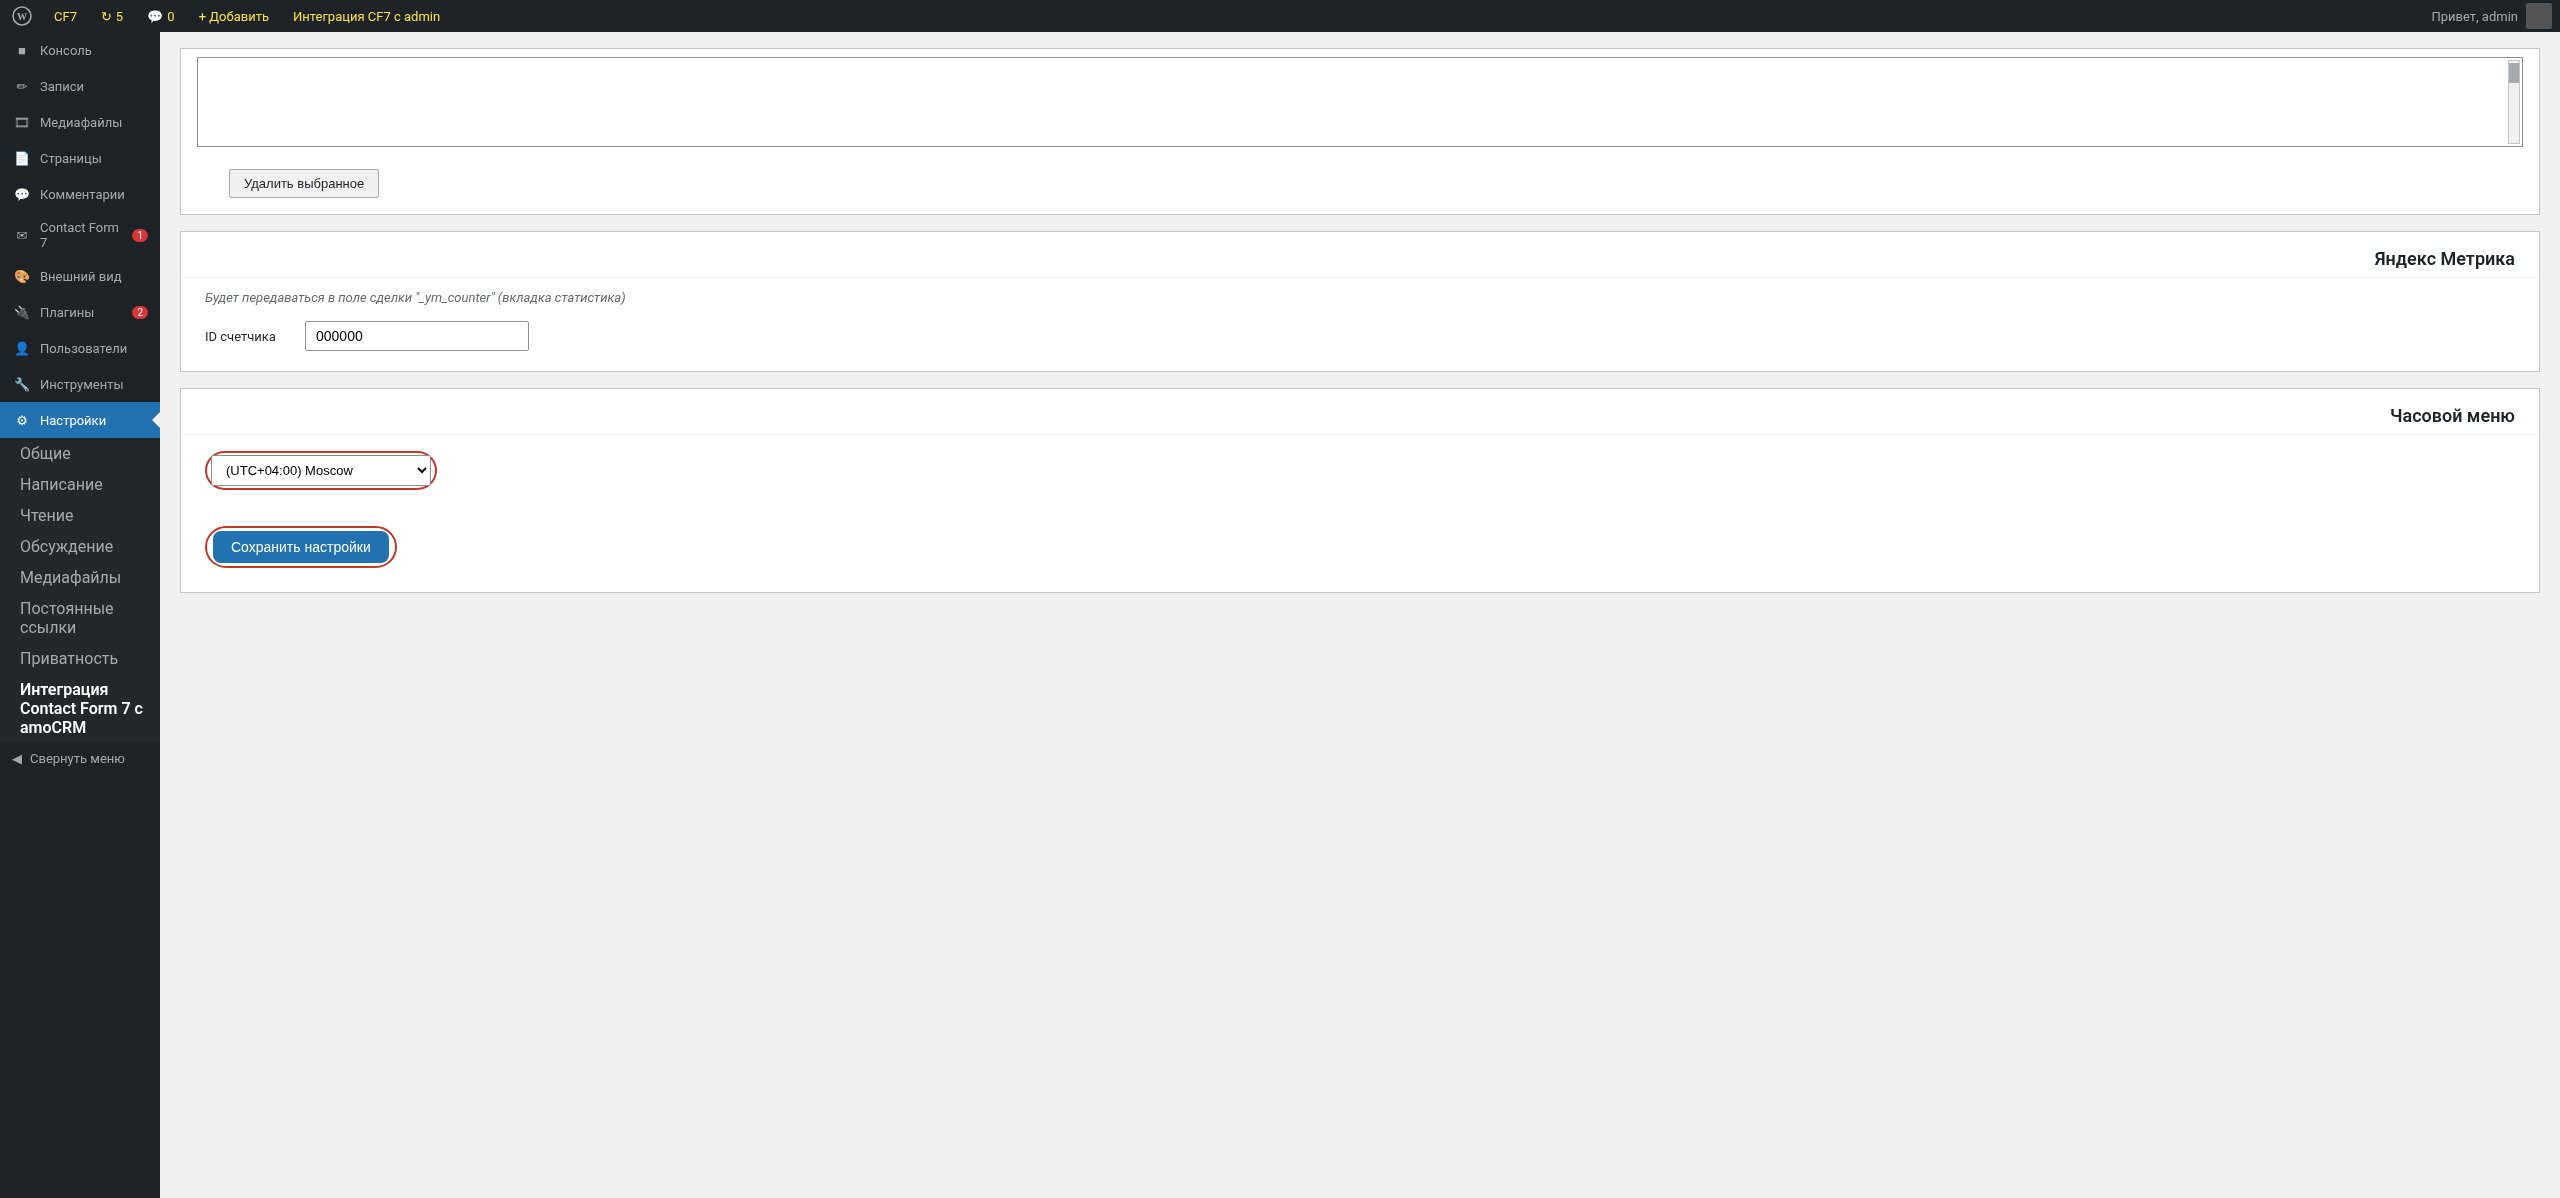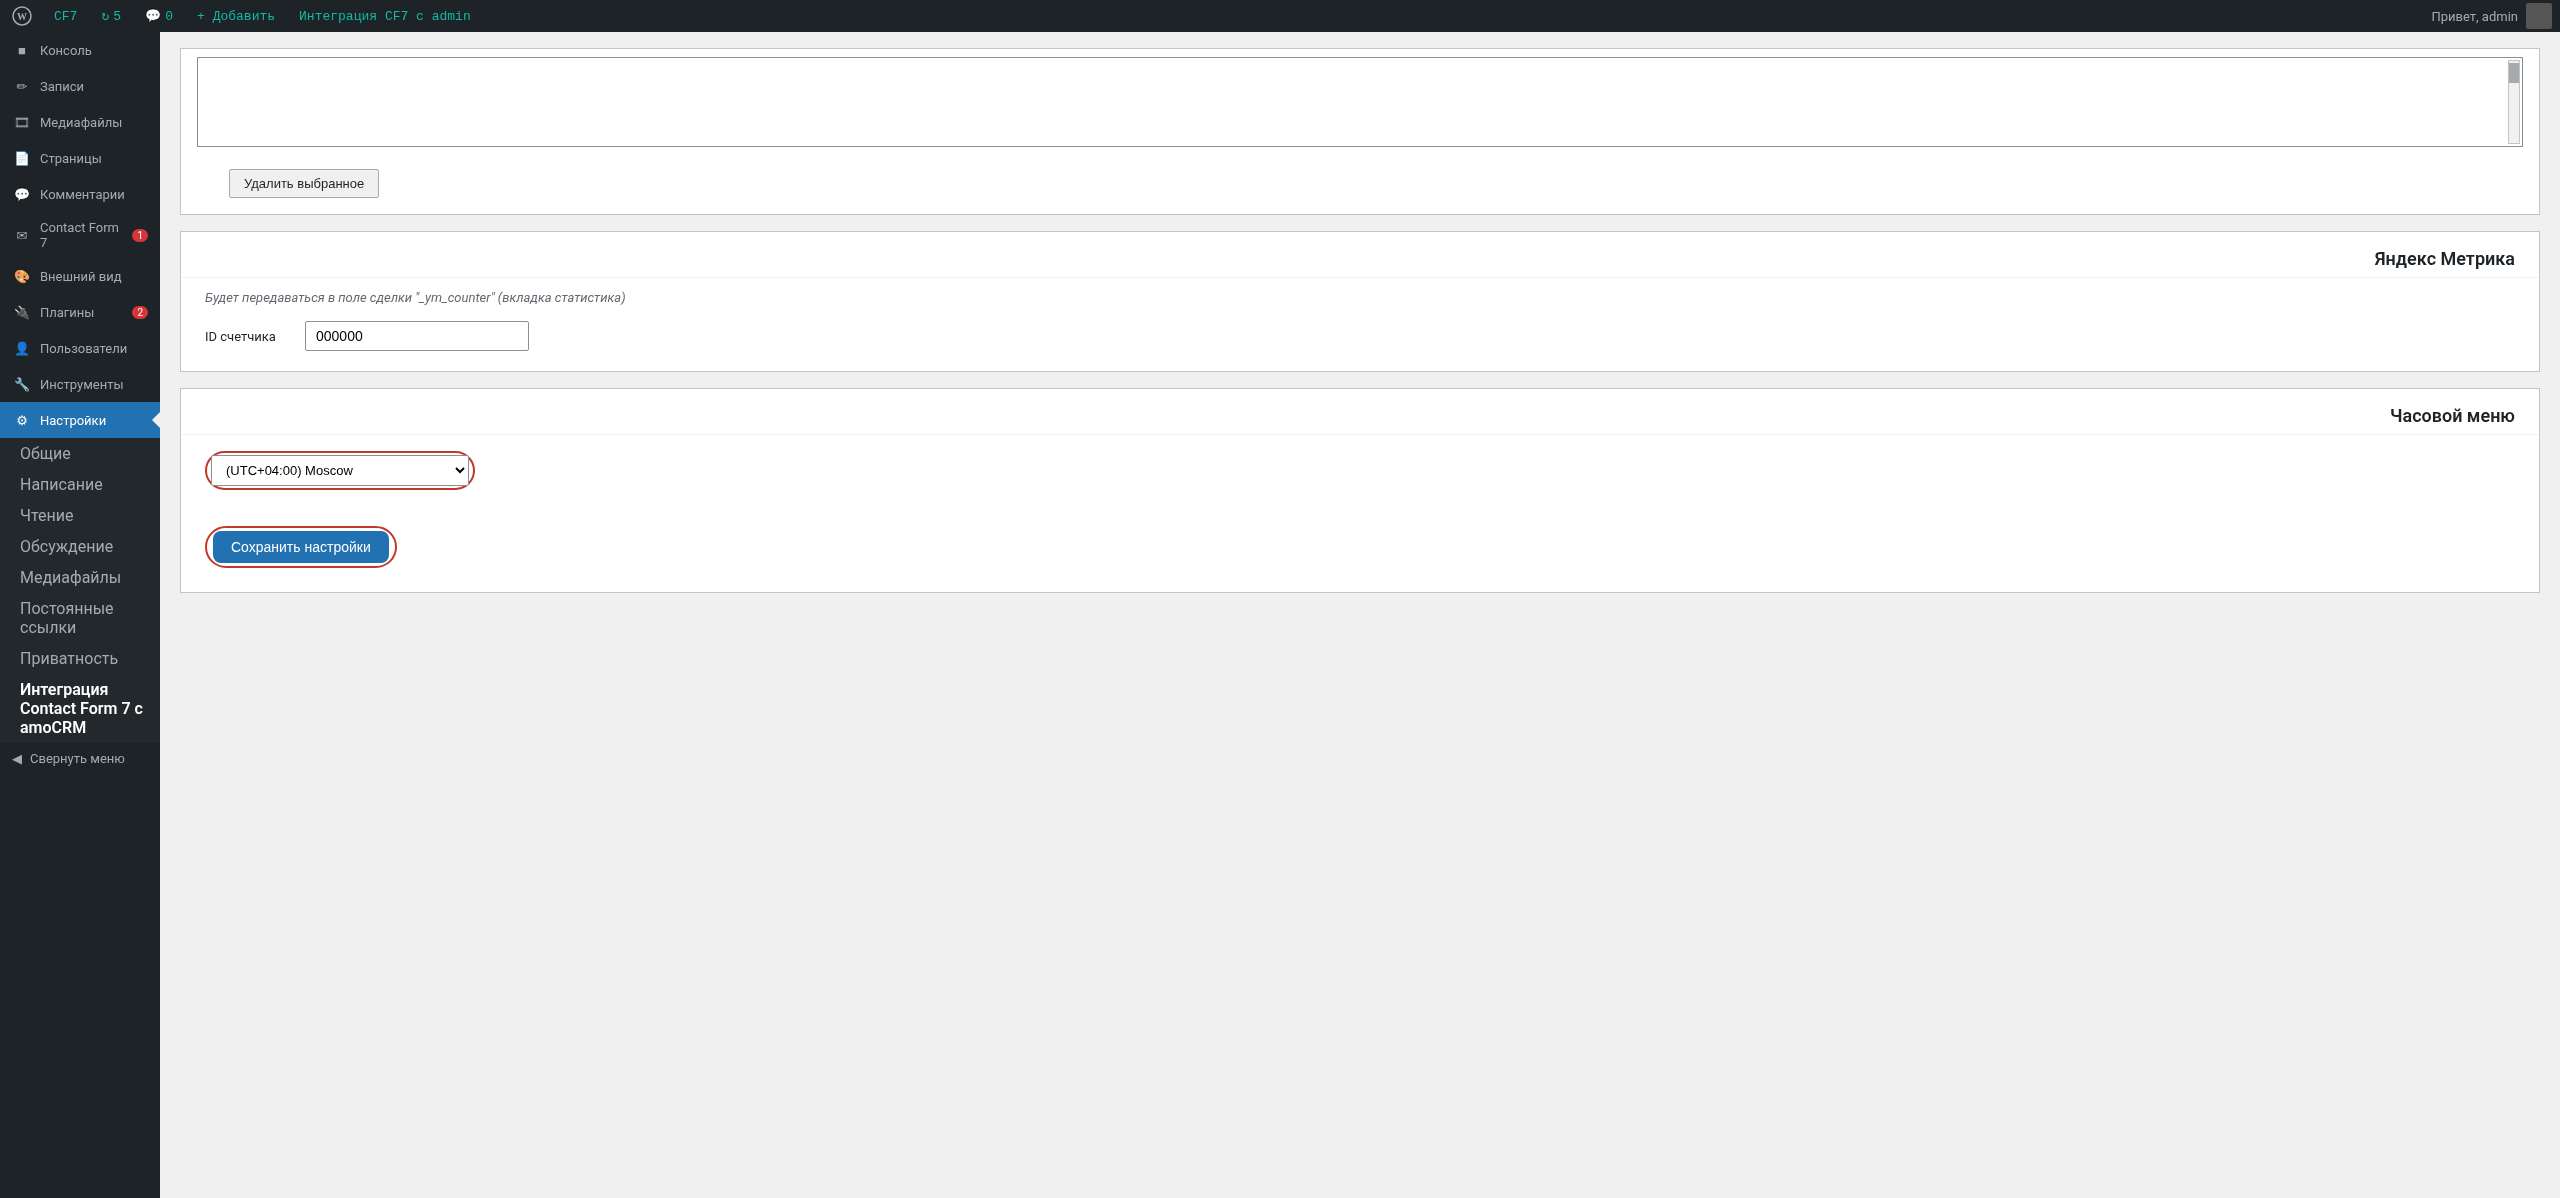--- a/index.html
+++ b/index.html
@@ -15,21 +15,21 @@
       padding: 0 8px;
       position: fixed;
       top: 0; left: 0; right: 0;
       z-index: 100;
       font-size: 13px;
     }
     .top-bar-left { display: flex; align-items: center; gap: 12px; flex: 1; }
     .top-bar-right { display: flex; align-items: center; gap: 8px; }
     .wp-logo { width: 28px; height: 28px; display: flex; align-items: center; justify-content: center; }
     .wp-logo svg { fill: #a7aaad; width: 20px; height: 20px; }
-    .top-bar-item { color: #14b8a6; display: flex; align-items: center; gap: 4px; cursor: pointer; padding: 0 6px; font-family: Liberation Mono, monospace; }
+    .top-bar-item { color: #fde047; display: flex; align-items: center; gap: 4px; cursor: pointer; padding: 0 6px; }
     .greeting { color: #a7aaad; font-size: 13px; }
     .admin-avatar { width: 26px; height: 26px; background: #555; border-radius: 2px; display: inline-block; }
 
     
     .layout { display: flex; margin-top: 32px; min-height: calc(100vh - 32px); }
 
     
     .sidebar {
       width: 160px;
       background: #1d2327;
@@ -99,21 +99,21 @@
     .form-row { display: flex; align-items: center; padding: 8px 24px 20px; }
     .form-label { font-size: 13px; color: #1d2327; min-width: 100px; }
     .form-input { border: 1px solid #8c8f94; padding: 6px 10px; font-size: 14px; border-radius: 2px; width: 224px; }
 
     
     .timezone-select {
       border: 1px solid #8c8f94;
       padding: 6px 10px;
       font-size: 13px;
       border-radius: 2px;
-      width: 258px;
+      width: 220px;
       background: #fff;
       cursor: pointer;
     }
 
     
     .circle-annotation {
       display: inline-block;
       border: 2px solid #c0392b;
       border-radius: 50px;
       padding: 2px 4px;

